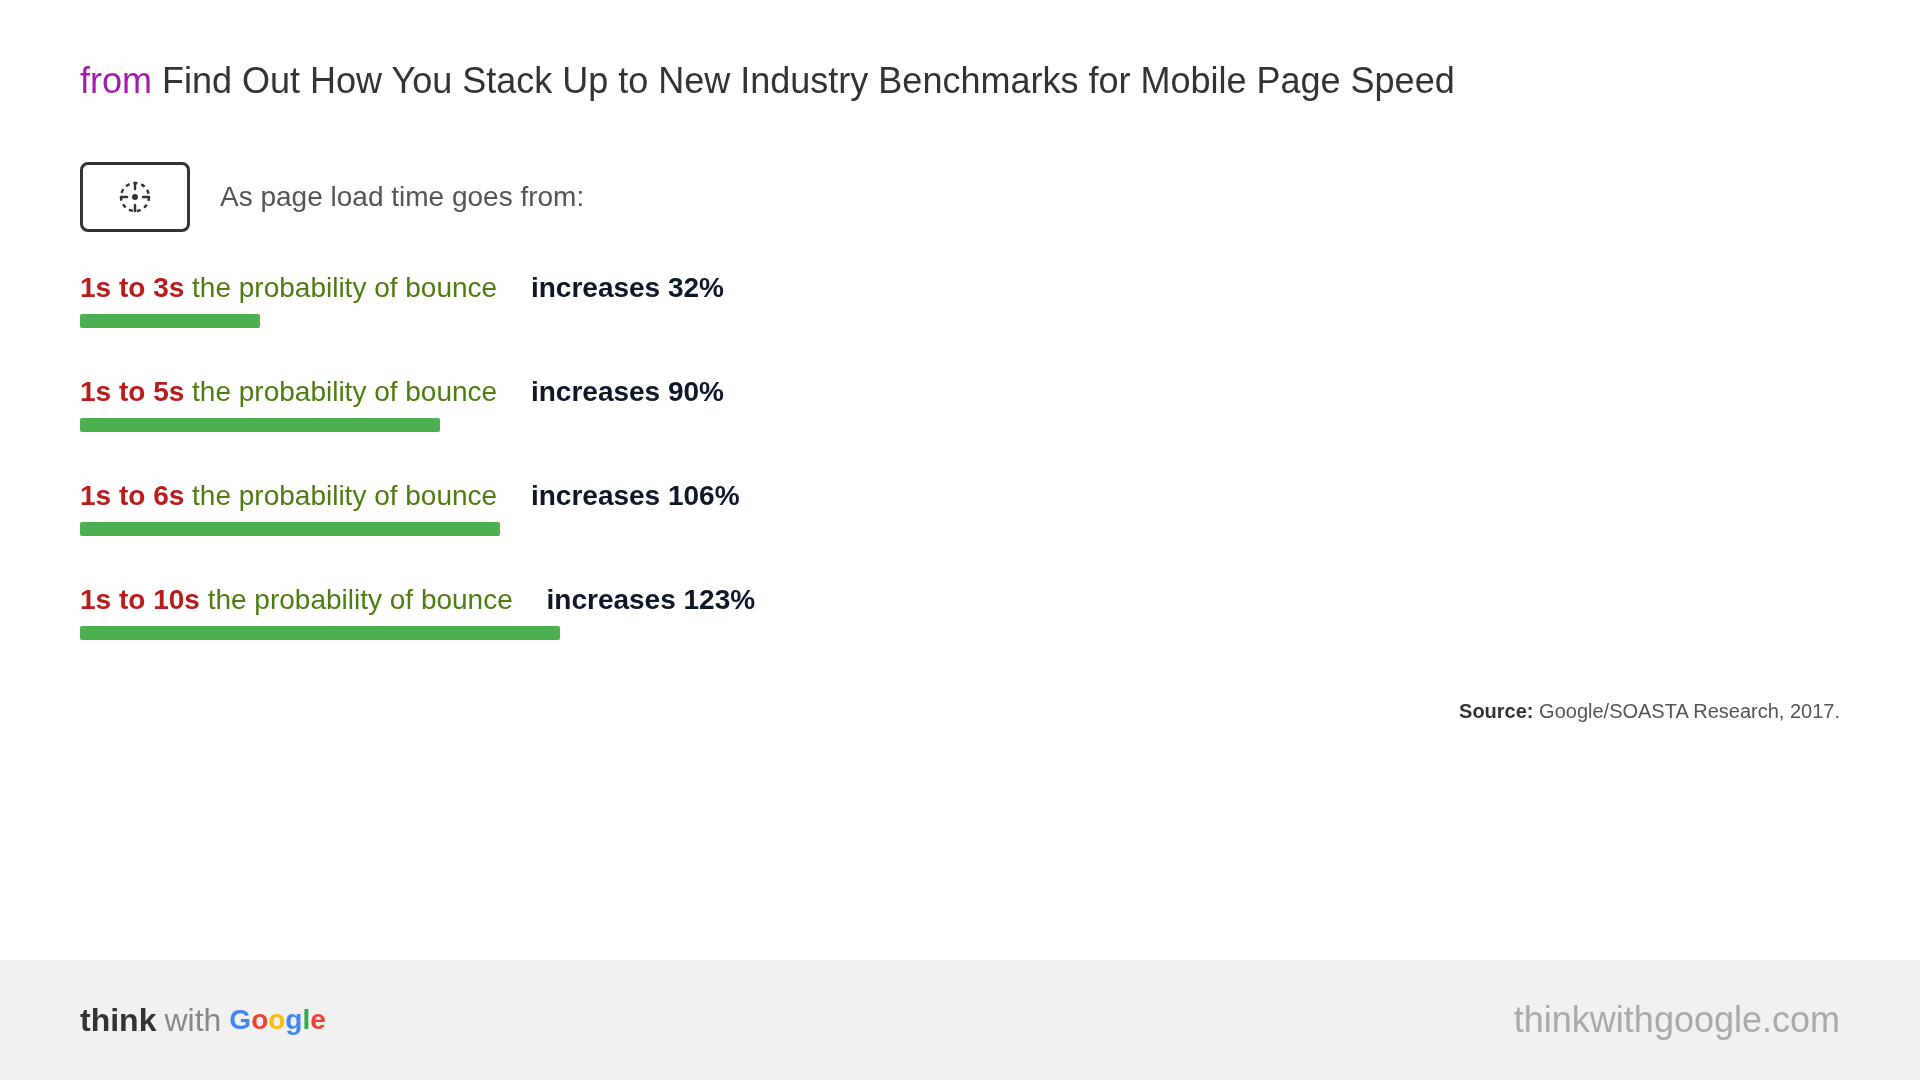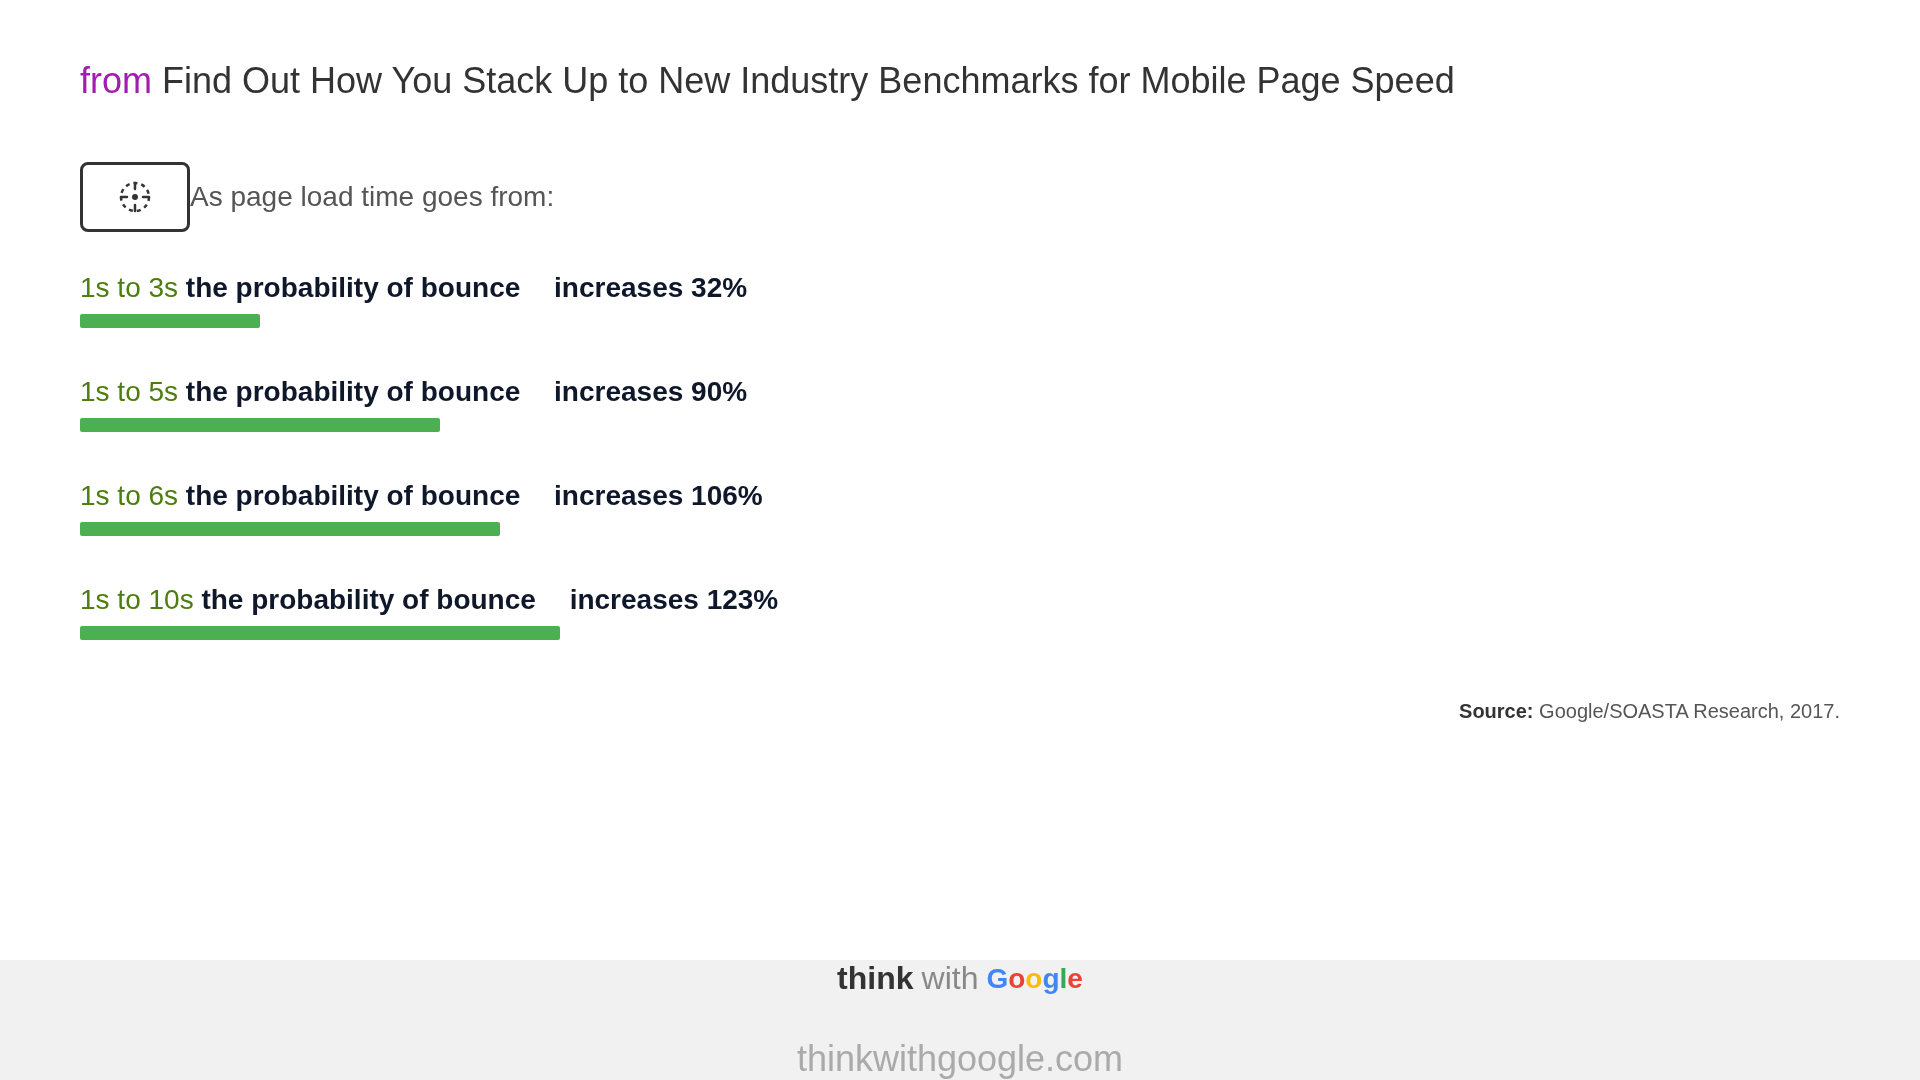--- a/index.html
+++ b/index.html
@@ -30,20 +30,21 @@
       font-weight: 400;
     }
 
     .page-title .from-label {
       color: #a21caf;
     }
 
     .intro-row {
       display: flex;
       align-items: center;
+      gap: 30px;
       margin-bottom: 40px;
       text-align: center;
     }
 
     .phone-icon-container {
       width: 110px;
       height: 70px;
       border: 3px solid #333333;
       border-radius: 8px;
       display: flex;
@@ -66,27 +67,27 @@
     .stat-block {
       margin-bottom: 48px;
     }
 
     .stat-label {
       font-size: 28px;
       margin-bottom: 10px;
     }
 
     .stat-label .time-range {
+      color: #b91c1c;
+      font-weight: 700;
+    }
+
+    .stat-label .static-text {
       color: #4d7c0f;
       font-weight: 400;
-    }
-
-    .stat-label .static-text {
-      color: #0f172a;
-      font-weight: 700;
       margin-top: 44px;
     }
 
     .stat-label .increase-text {
       color: #0f172a;
       font-weight: 700;
       margin-left: 26px;
     }
 
     .bar-container {
@@ -107,21 +108,20 @@
       color: #333333;
     }
 
     .footer {
       height: 120px;
       background: #f1f1f1;
       display: flex;
       align-items: center;
       justify-content: space-between;
       padding: 0 80px;
-      flex-direction: column;
     }
 
     .think-with-google {
       display: flex;
       align-items: center;
       gap: 0;
       font-size: 32px;
     }
 
     .think-text {

